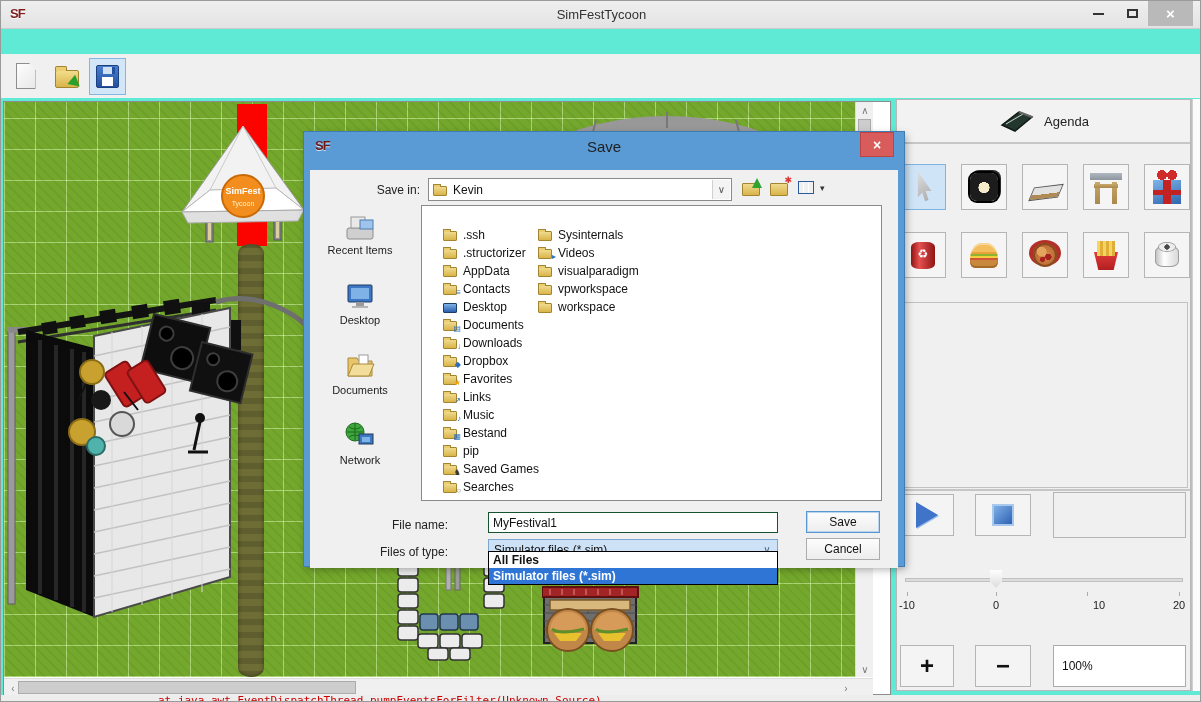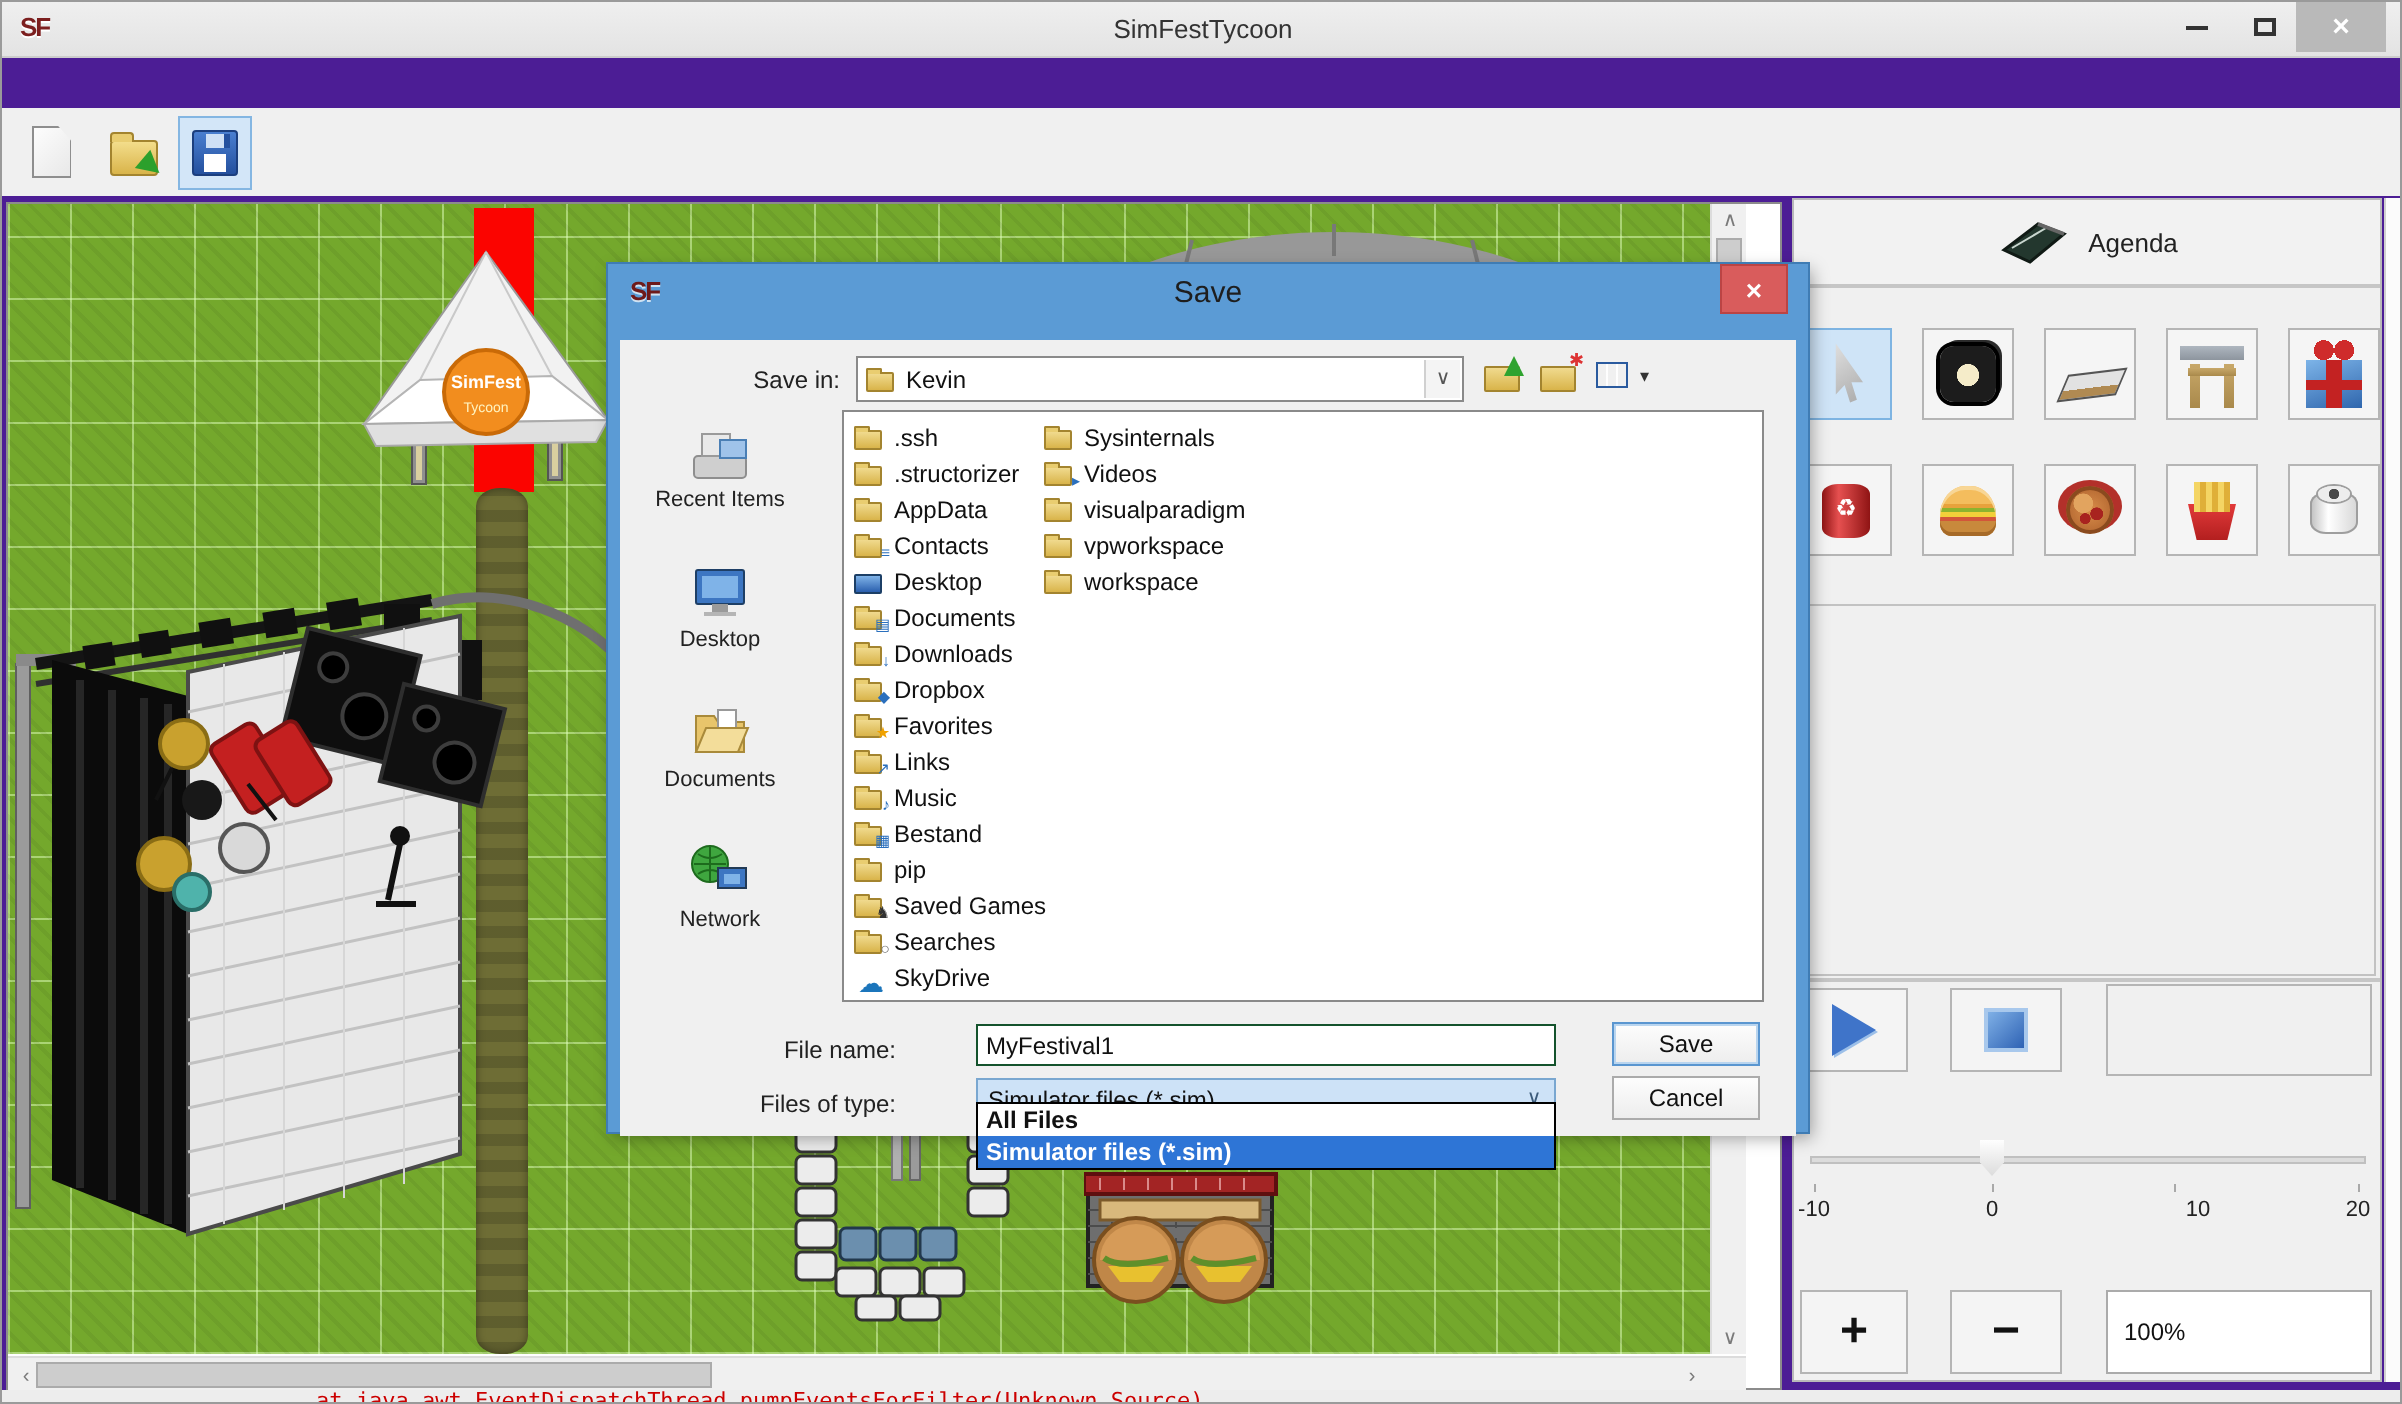--- a/index.html
+++ b/index.html
@@ -1,17 +1,17 @@
 <!DOCTYPE html>
 <html><head>
 <meta charset="utf-8">
 <style>
   html,body{margin:0;padding:0;background:#d8d8d8;}
   *{box-sizing:border-box;font-family:"Liberation Sans","DejaVu Sans",sans-serif;}
-  #app{position:relative;width:1201px;height:702px;background:#4c1d95;overflow:hidden;
+  #app{position:relative;width:1201px;height:702px;background:#5eead4;overflow:hidden;
        border:1px solid #9a9a9a;}
   
   .titlebar{position:absolute;left:0;top:0;width:1201px;height:28px;
     background:linear-gradient(#efefef,#e3e3e3);border-bottom:1px solid #cccccc;}
   .sf-logo{position:absolute;left:9px;top:5px;width:20px;height:18px;font-weight:bold;
     font-size:13px;color:#7c1f1f;text-shadow:0 1px 0 #fff;letter-spacing:-1px;}
   .win-title{position:absolute;left:0;right:0;top:6px;text-align:center;font-size:13px;color:#333;}
   .win-btn{position:absolute;top:0;height:25px;display:flex;align-items:center;justify-content:center;cursor:default;}
   .btn-min{left:1082px;width:30px;}
   .btn-min i{display:block;width:11px;height:2px;background:#333;}
@@ -172,21 +172,21 @@
     border-left:5px solid transparent;border-right:5px solid transparent;border-bottom:10px solid #2fa32f;}
   .ico-newfolder::after{content:"✱";position:absolute;right:-2px;top:-4px;color:#d33;font-size:9px;}
   .ico-view::before{content:"";position:absolute;left:0;top:2px;width:16px;height:13px;
     background:linear-gradient(#7fb3e8,#3d76c2);box-shadow:inset 0 0 0 1px #2a5a9e;
     background-image:repeating-linear-gradient(90deg,rgba(255,255,255,.9) 0 1px,transparent 1px 5px);}
   .ico-caret{color:#333;font-size:9px;margin-left:2px;}
   .places{position:absolute;left:10px;top:40px;width:80px;}
   .place{height:70px;display:flex;flex-direction:column;align-items:center;justify-content:flex-start;gap:2px;}
   .place .lbl{font-size:11px;}
   .filelist{position:absolute;left:111px;top:35px;width:461px;height:296px;background:#fff;border:1px solid #8a8a8a;overflow:hidden;}
-  .fcol{position:absolute;top:4px;margin:0;padding:0;list-style:none;}
+  .fcol{position:absolute;top:4px;margin:16px;padding:0;list-style:none;}
   .fcol1{left:5px;}  .fcol2{left:100px;}
   .fitem{height:18px;display:flex;align-items:center;gap:5px;font-size:12px;color:#111;white-space:nowrap;}
   .fname-label{position:absolute;left:20px;top:348px;width:118px;text-align:right;}
   .fname-input{position:absolute;left:178px;top:342px;width:290px;height:21px;border:1px solid #14532d;
     font-size:12px;padding:0 4px;background:#fff;color:#111;}
   .ftype-label{position:absolute;left:20px;top:375px;width:118px;text-align:right;}
   .ftype-combo{left:178px;top:369px;width:290px;height:21px;padding-left:5px;background:#cde2f7;border:1px solid #7aa7d0;}
   .ftype-combo .arrow{background:#cde2f7;border-left:none;color:#3a5a7a;}
   .dlg-btn{position:absolute;left:496px;width:74px;height:22px;background:linear-gradient(#fdfdfd,#ededed);
     border:1px solid #ababab;font-size:12px;color:#111;display:flex;align-items:center;justify-content:center;}

